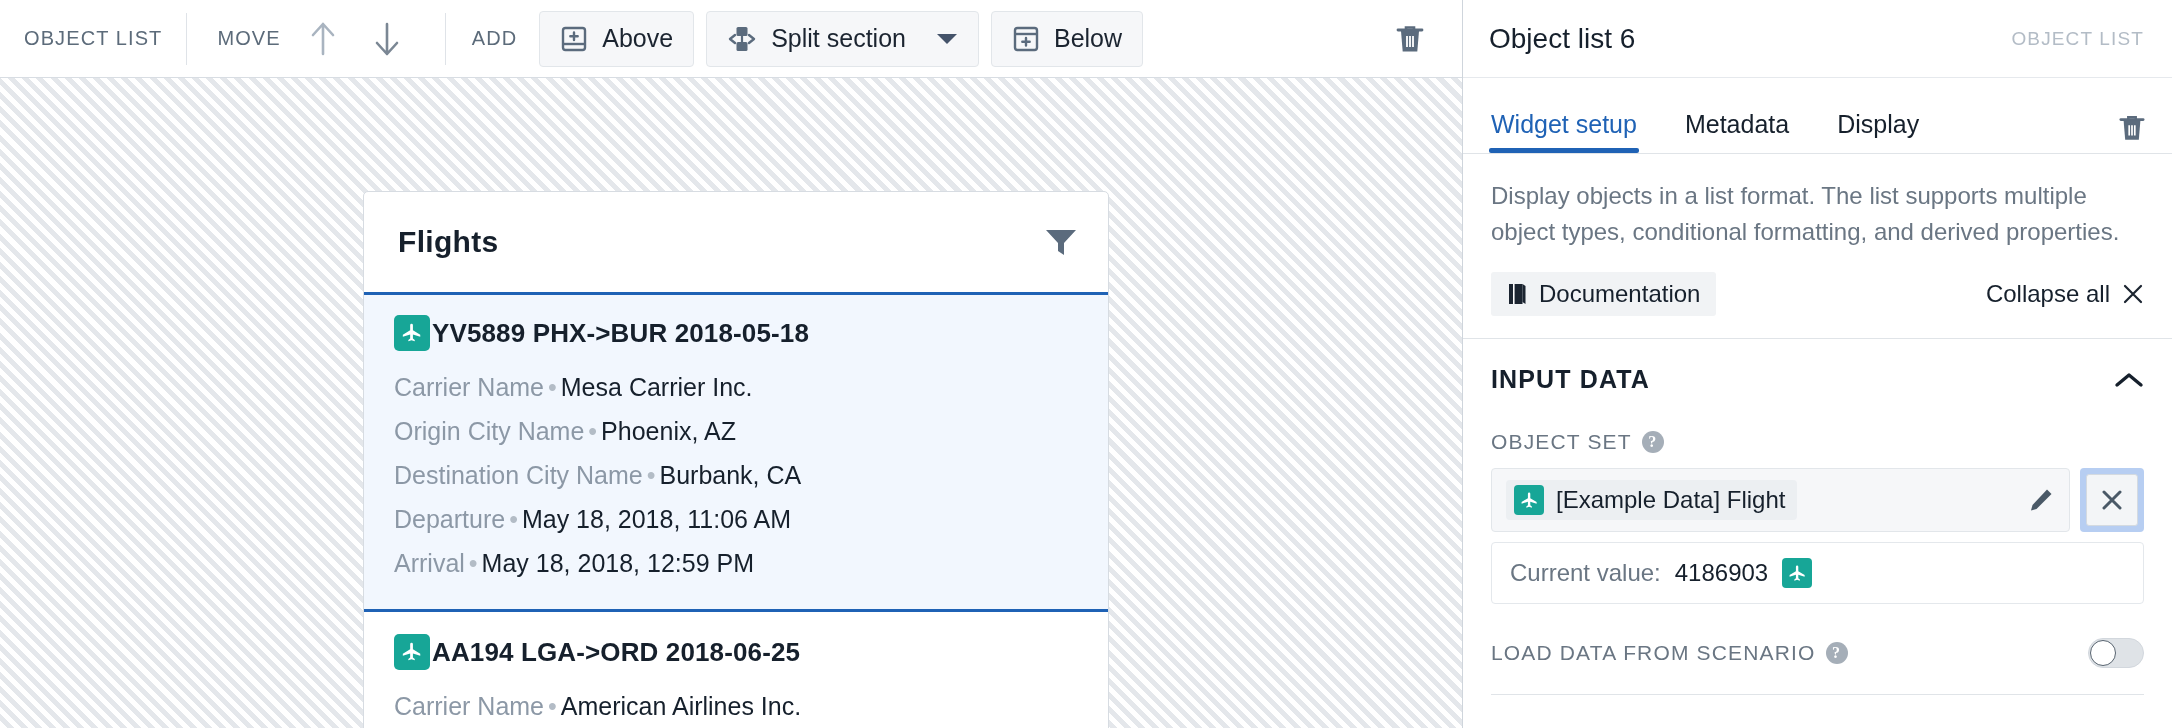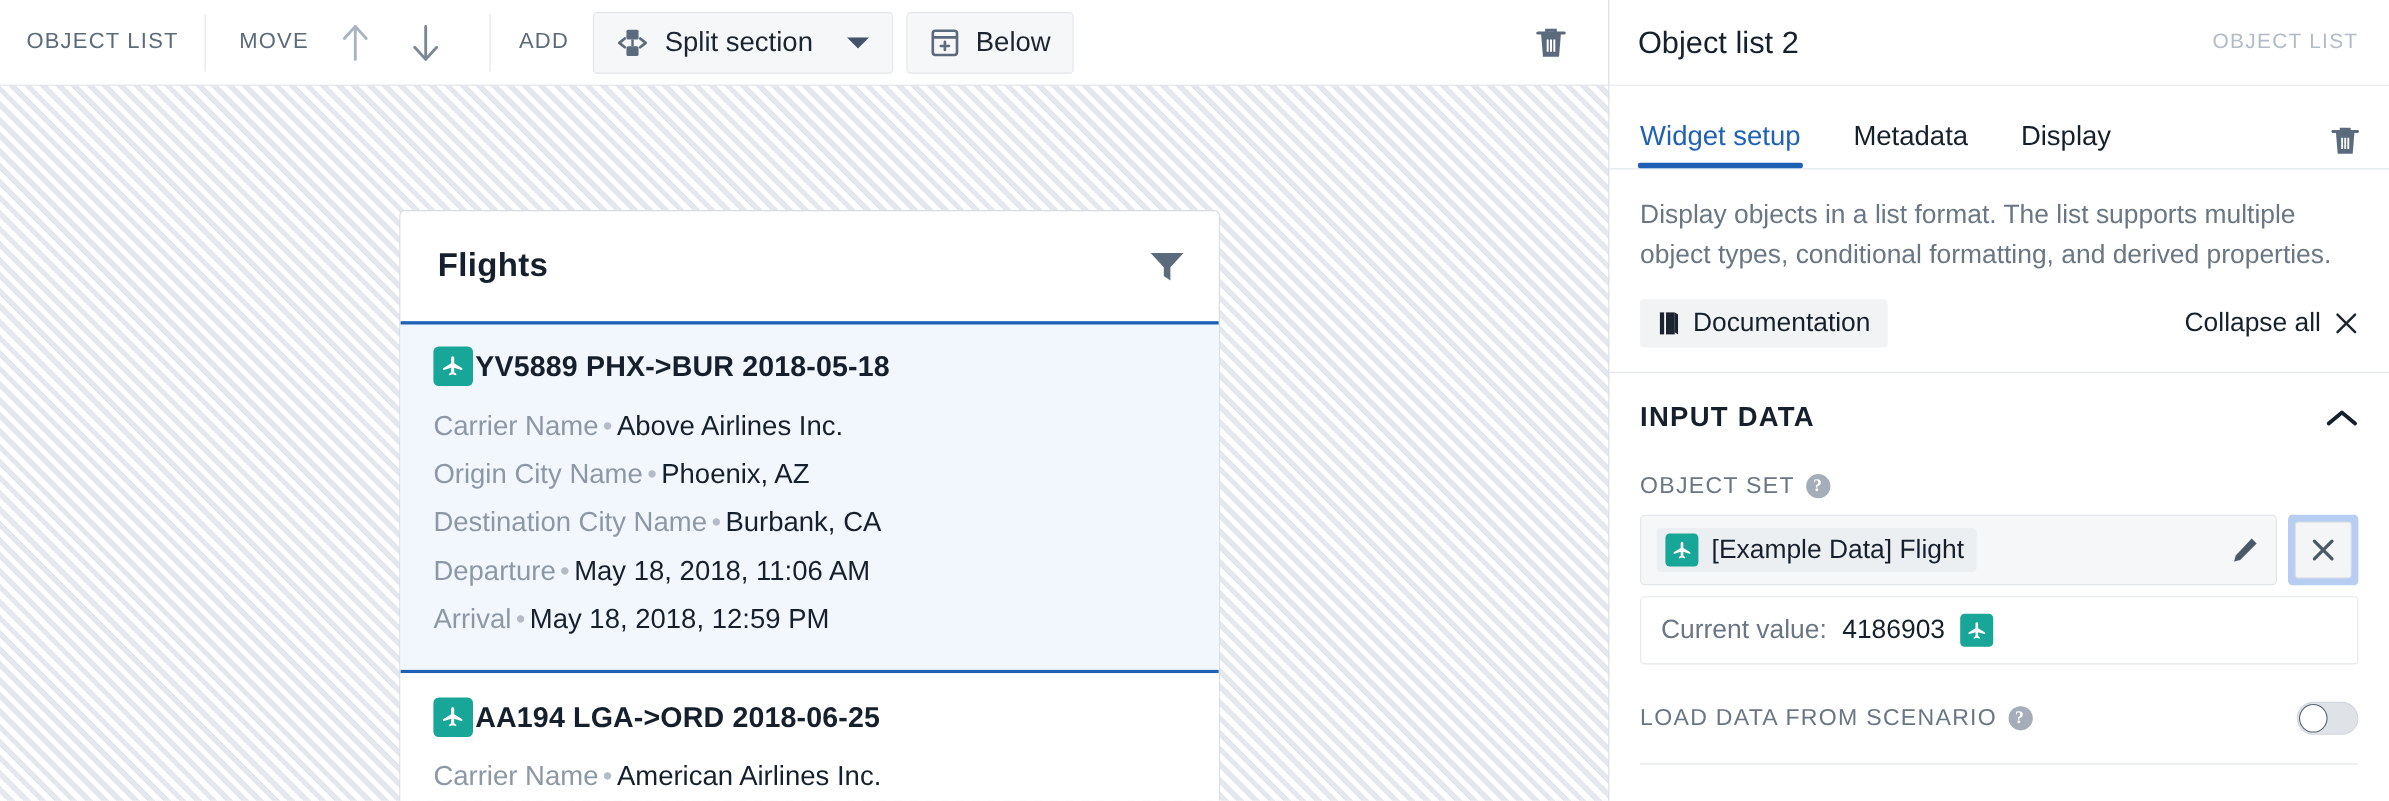--- a/index.html
+++ b/index.html
@@ -262,20 +262,30 @@
       <button class="icon-btn arrow-dn" style="margin-left:16px;">
         <svg width="26" height="34" viewBox="0 0 26 34" aria-hidden="true">
           <path d="M13 32 L13 2 M13 32 L3 21 M13 32 L23 21" stroke="currentColor" stroke-width="2.6" fill="none" stroke-linecap="round" stroke-linejoin="round"></path>
         </svg>
       </button>
 
       <div class="tb-gap-md"></div>
       <div class="tb-sep"></div>
       <span class="tb-label" style="padding:0 22px 0 26px;">ADD</span>
 
+      <button class="tbtn">
+        <span class="glyph">
+          <svg width="28" height="28" viewBox="0 0 28 28" aria-hidden="true">
+            <rect x="3" y="3" width="22" height="22" rx="2.5" fill="none" stroke="currentColor" stroke-width="2.4"></rect>
+            <line x1="3" y1="19" x2="25" y2="19" stroke="currentColor" stroke-width="2.4"></line>
+            <path d="M14 7.5 L14 15 M10.3 11.3 L17.7 11.3" stroke="currentColor" stroke-width="2.4" stroke-linecap="round"></path>
+          </svg>
+        </span>
+        <span>Above</span>
+      </button>
 
       <button class="tbtn">
         <span class="glyph">
           <svg width="30" height="30" viewBox="0 0 30 30" aria-hidden="true">
             <rect x="9.5" y="3" width="11" height="9" rx="1.5" fill="currentColor"></rect>
             <rect x="9.5" y="18" width="11" height="9" rx="1.5" fill="currentColor"></rect>
             <line x1="15" y1="12" x2="15" y2="18" stroke="currentColor" stroke-width="2.2"></line>
             <path d="M8 11 L3 15 L8 19" fill="none" stroke="currentColor" stroke-width="2.4" stroke-linecap="round" stroke-linejoin="round"></path>
             <path d="M22 11 L27 15 L22 19" fill="none" stroke="currentColor" stroke-width="2.4" stroke-linecap="round" stroke-linejoin="round"></path>
           </svg>
@@ -325,21 +335,21 @@
         <div class="list-item selected">
           <div class="li-head">
             <span class="plane-badge">
               <svg width="22" height="22" viewBox="0 0 24 24" aria-hidden="true">
                   <path d="M21 16v-2l-8-5V3.5a1.5 1.5 0 0 0-3 0V9l-8 5v2l8-2.5V18l-2 1.5V21l3.5-1 3.5 1v-1.5L13 18v-4.5z" fill="#ffffff"></path>
                 </svg>
             </span>
             <span class="li-title">YV5889 PHX-&gt;BUR 2018-05-18</span>
           </div>
           <div class="prop-row">
-            <span class="prop-key">Carrier Name</span><span class="prop-dot">•</span><span>Above Airlines Inc.</span>
+            <span class="prop-key">Carrier Name</span><span class="prop-dot">•</span><span>Mesa Carrier Inc.</span>
           </div>
           <div class="prop-row">
             <span class="prop-key">Origin City Name</span><span class="prop-dot">•</span><span>Phoenix, AZ</span>
           </div>
           <div class="prop-row">
             <span class="prop-key">Destination City Name</span><span class="prop-dot">•</span><span>Burbank, CA</span>
           </div>
           <div class="prop-row">
             <span class="prop-key">Departure</span><span class="prop-dot">•</span><span>May 18, 2018, 11:06 AM</span>
           </div>
@@ -362,21 +372,21 @@
           </div>
 
         </div>
       </div>
     </div>
   </div>
 
   <div class="right">
 
     <div class="panel-head">
-      <div class="panel-title">Object list 2</div>
+      <div class="panel-title">Object list 6</div>
       <div class="panel-kind">OBJECT LIST</div>
     </div>
 
     <div class="tabs">
       <button class="tab active">Widget setup</button>
       <button class="tab">Metadata</button>
       <button class="tab">Display</button>
       <div class="trash-tab">
         <svg width="28" height="30" viewBox="0 0 30 32" aria-hidden="true">
           <path d="M3 7 H27" stroke="currentColor" stroke-width="2.8" stroke-linecap="round"></path>

